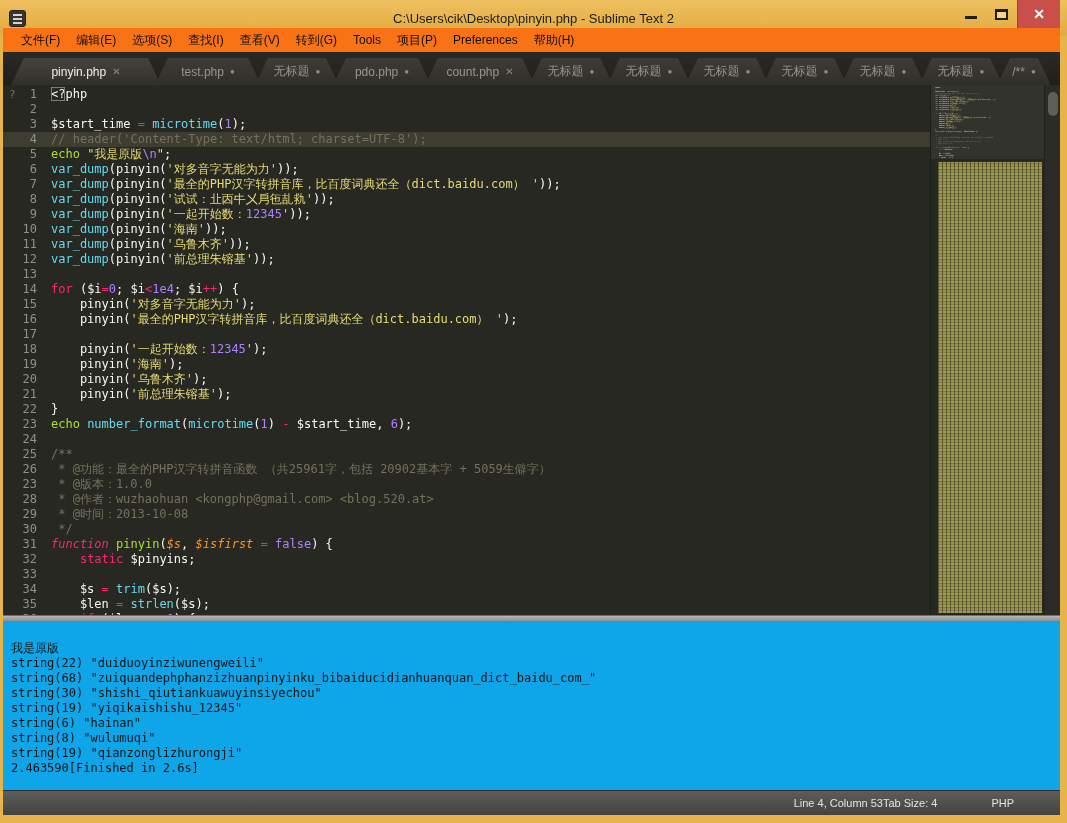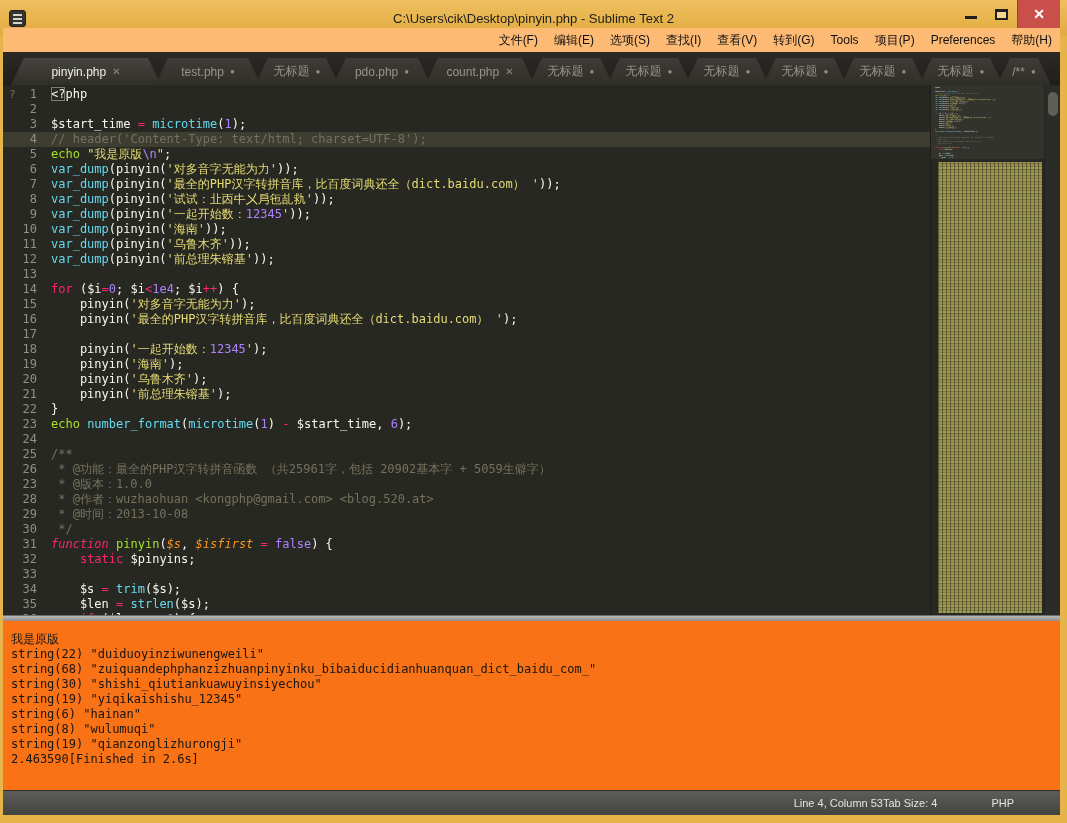--- a/index.html
+++ b/index.html
@@ -18,22 +18,22 @@
   .title-text { position:absolute; left:0; right:0; text-align:center; font-size:13px; color:#1d1d1b; }
   .win-controls { position:absolute; right:7px; top:0; height:28px; display:flex; align-items:stretch; }
   .btn-min, .btn-max { width:31px; display:flex; align-items:center; justify-content:center; }
   .glyph-min { width:12px; height:3px; background:#1e1e1c; margin-top:6px; }
   .glyph-max { width:13px; height:11px; border:2px solid #1e1e1c; border-top-width:3px; background:#f3d590; }
   .btn-close { width:43px; background:#c9504a; display:flex; align-items:center; justify-content:center;
     border-left:1px solid #a63c37; }
   .glyph-close { color:#fff; font-size:14px; font-weight:bold; line-height:1; }
 
   
-  .menubar { position:absolute; left:3px; right:7px; top:28px; height:24px; background:#fdba74;
-    display:flex; align-items:center; padding-left:10px;justify-content:flex-end; }
+  .menubar { position:absolute; left:3px; right:7px; top:28px; height:24px; background:#f97316;
+    display:flex; align-items:center; padding-left:10px; }
   .menu-item { font-size:12px; color:#111; padding:3px 8px; white-space:nowrap; }
 
   
   .main { position:absolute; left:3px; right:7px; top:52px; bottom:8px; display:flex; flex-direction:column; }
 
   
   .tabbar { height:33px; background:linear-gradient(#2b2a26,#1f1e1b); display:flex; align-items:flex-end;
     padding-left:8px; overflow:hidden; }
   .tab { height:27px; width:84px; margin-right:-6px; position:relative; display:flex; align-items:center;
     justify-content:center; gap:6px; background:linear-gradient(#3d3c36,#2f2e29);
@@ -84,21 +84,21 @@
       repeating-linear-gradient(0deg, #a29c51 0 2px, #867f40 2px 3px, #979149 3px 5px, #7c763a 5px 6px); }
 
   
   .scrollbar { width:16px; background:#2b2b27; border-left:1px solid #21211d; position:relative; }
   .scroll-thumb { position:absolute; left:3px; top:7px; width:10px; height:24px; background:#5f5f58; border-radius:5px; }
 
   
   .divider { height:6px; background:linear-gradient(#b9b9b9,#8f8f8f); border-top:1px solid #6e6e6e; }
 
   
-  .console { flex:1; background:#f97316; overflow:hidden; padding:11px 0 0 8px;
+  .console { flex:1; background:#0ea5e9; overflow:hidden; padding:20px 0 0 8px;
     font-family:"DejaVu Sans Mono", monospace; font-size:12px; color:#151515; }
   .console-line { height:15px; line-height:15px; white-space:pre; }
 
   
   .statusbar { height:25px; background:linear-gradient(#5d5d5b,#434341); border-top:1px solid #2e2e2c;
     display:flex; align-items:center; color:#e3e3df; font-size:11px; }
   .status-left { padding-left:14px; flex:1;text-align:right; }
   .status-tabsize { margin-right:54px; }
   .status-lang { margin-right:46px; }
 </style>

